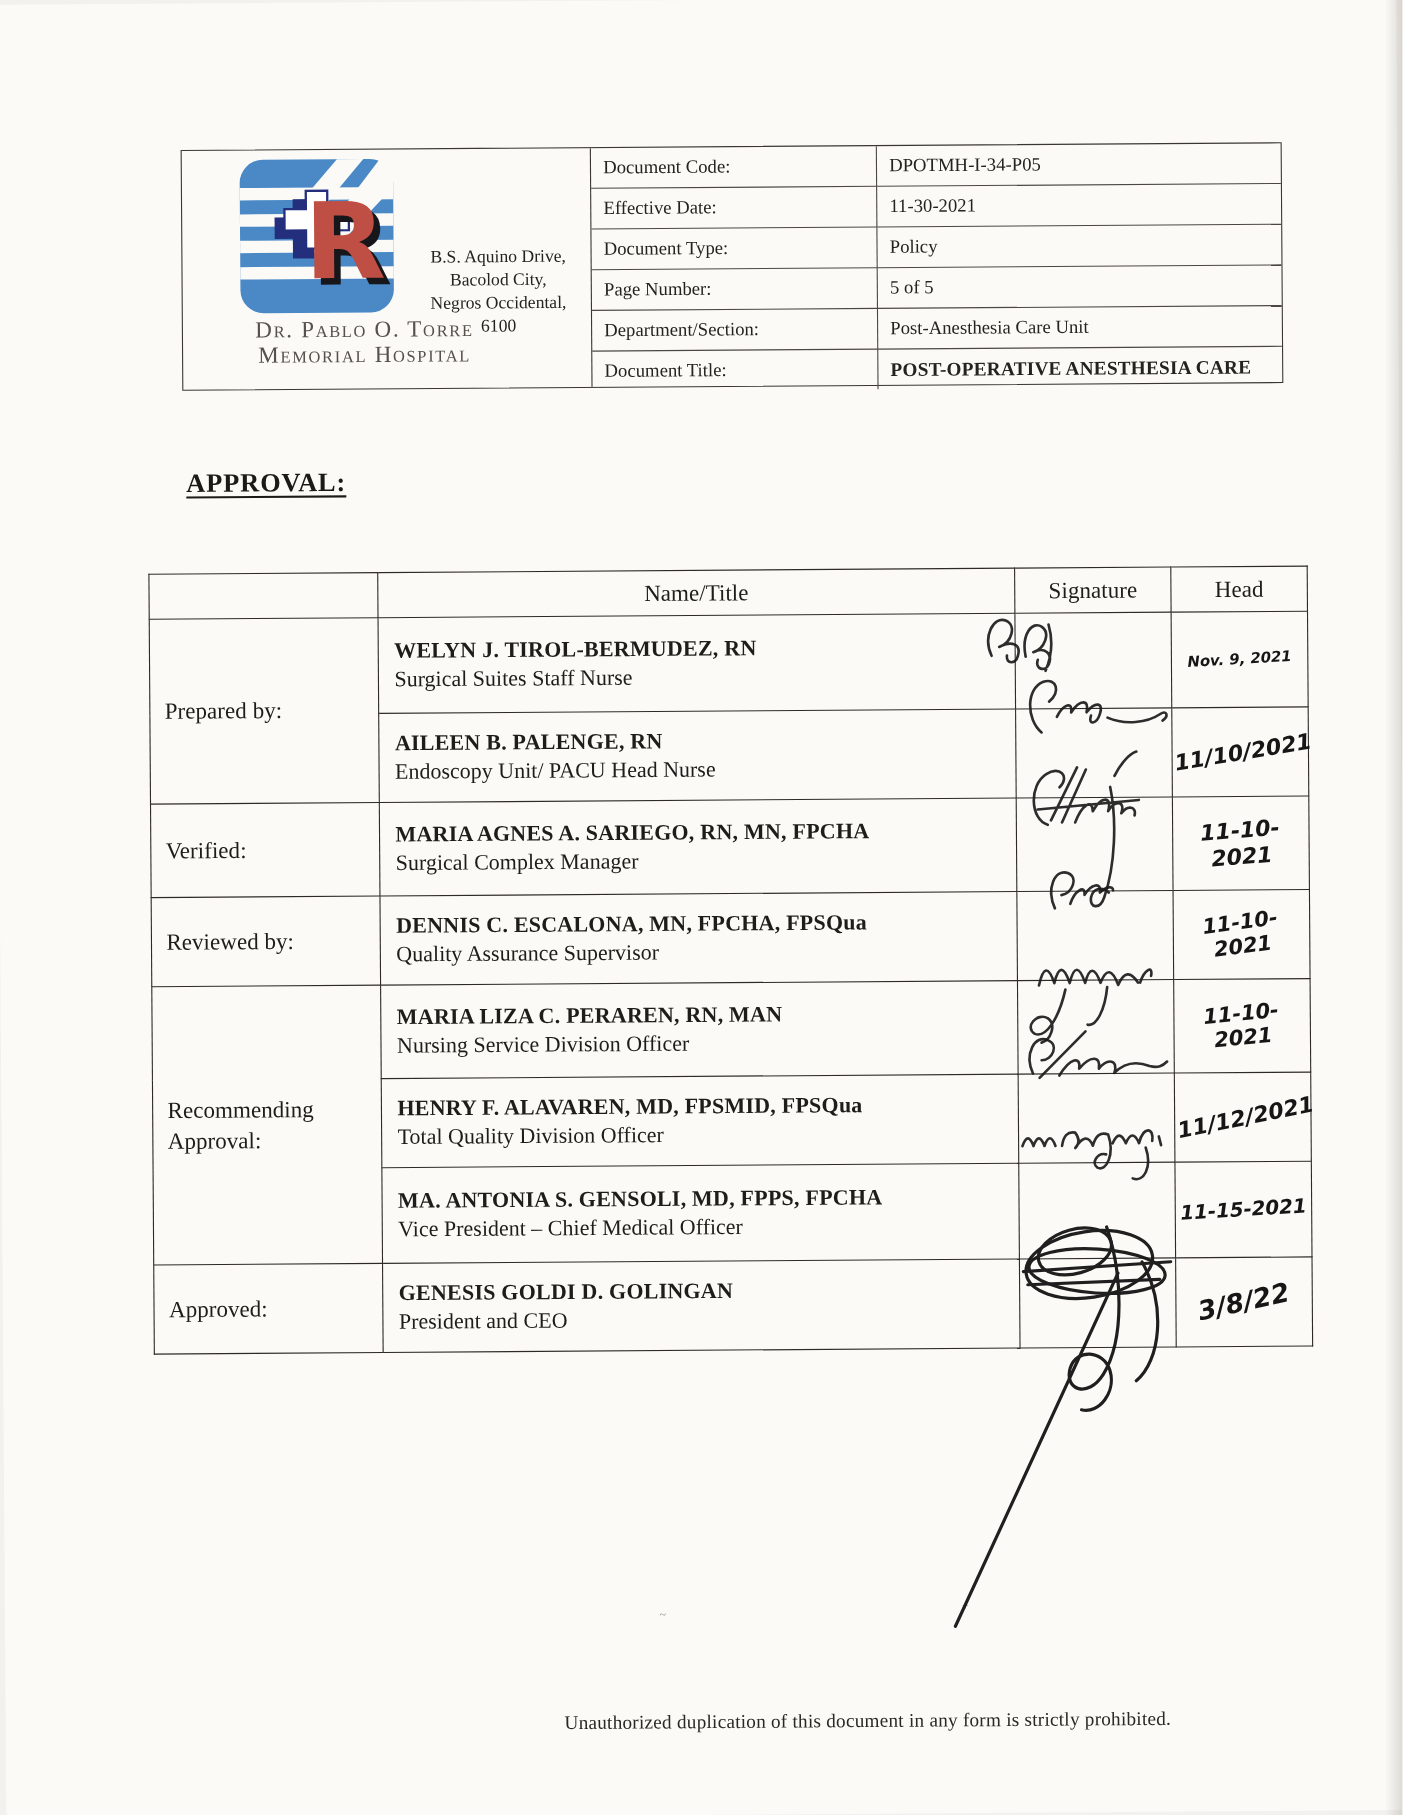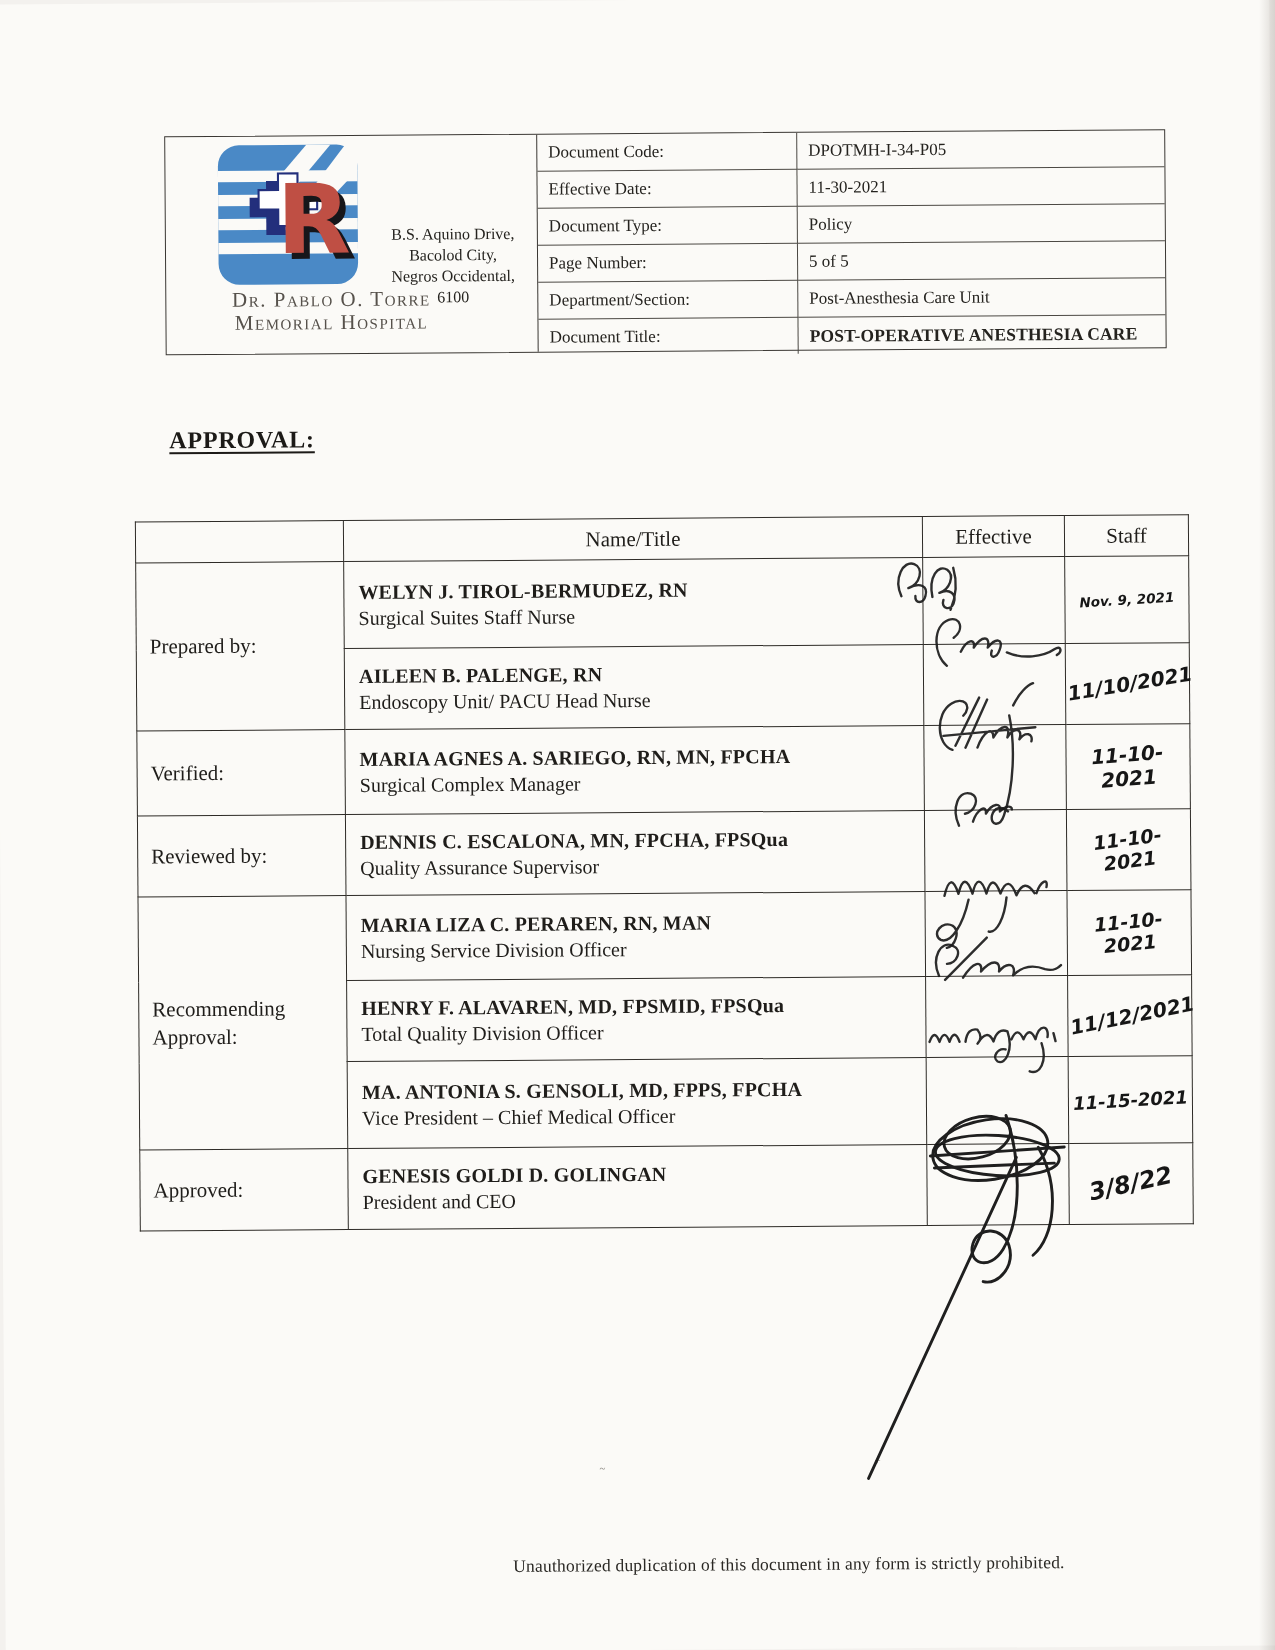--- a/index.html
+++ b/index.html
@@ -174,22 +174,22 @@
       <colgroup>
           <col class="c-role">
           <col class="c-name">
           <col class="c-sig">
           <col class="c-date">
         </colgroup>
       <tbody>
           <tr class="h38">
         <td></td>
         <td class="th-cell">Name/Title</td>
-        <td class="th-cell">Effective</td>
-        <td class="th-cell">Staff</td>
+        <td class="th-cell">Signature</td>
+        <td class="th-cell">Head</td>
       </tr>
 
       <tr class="h84">
         <td class="role-cell" rowspan="2">Prepared by:</td>
         <td class="person-cell">
           <div class="p-name">WELYN J. TIROL-BERMUDEZ, RN</div>
           <div class="p-title">Surgical Suites Staff Nurse</div>
         </td>
         <td></td>
         <td class="date-cell">

